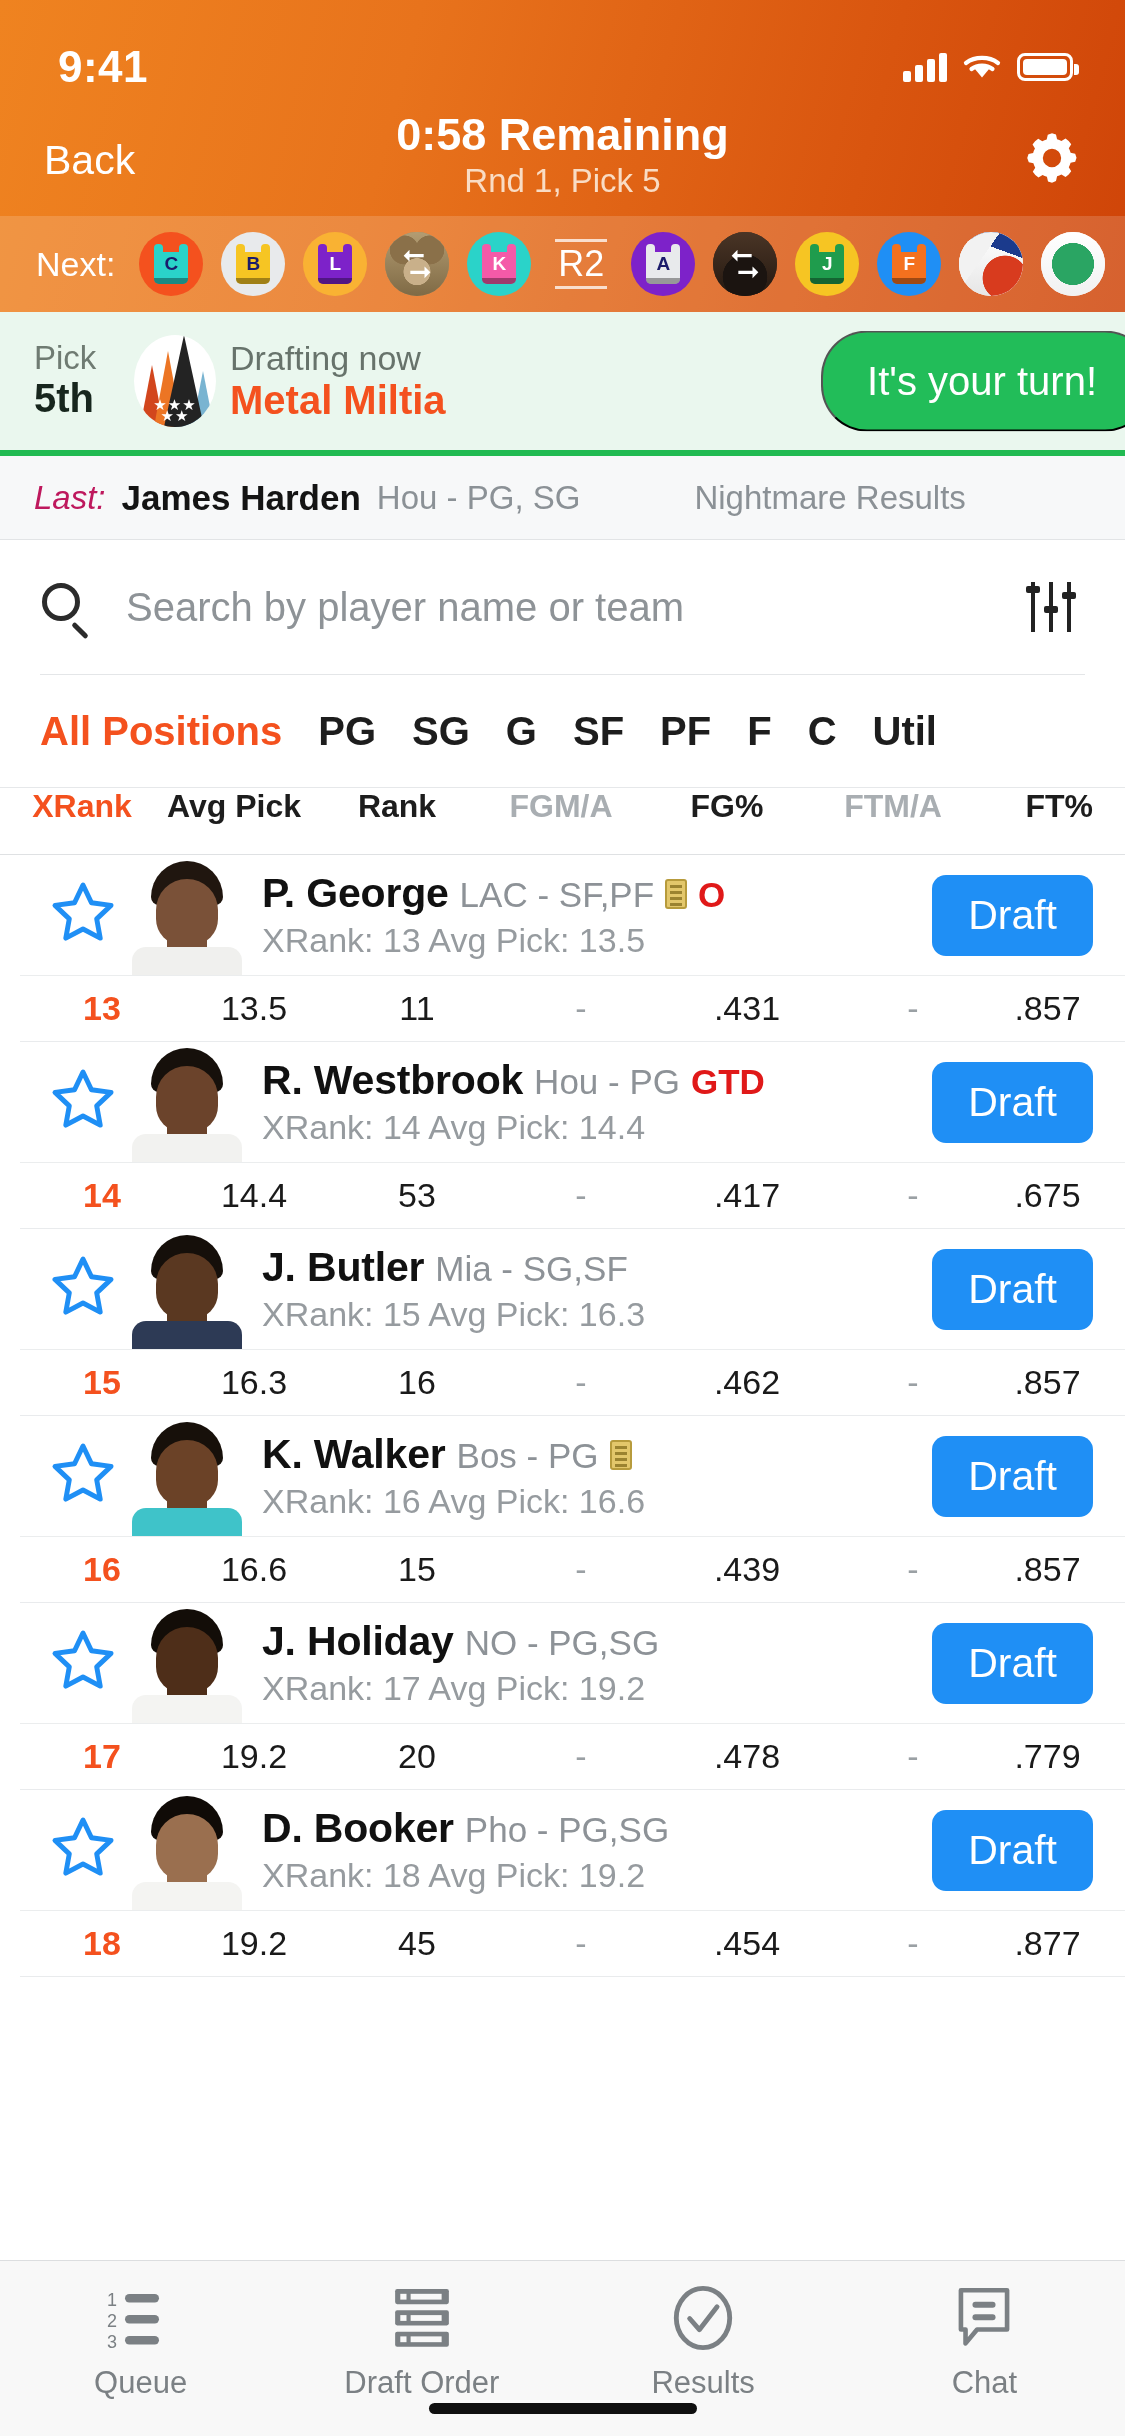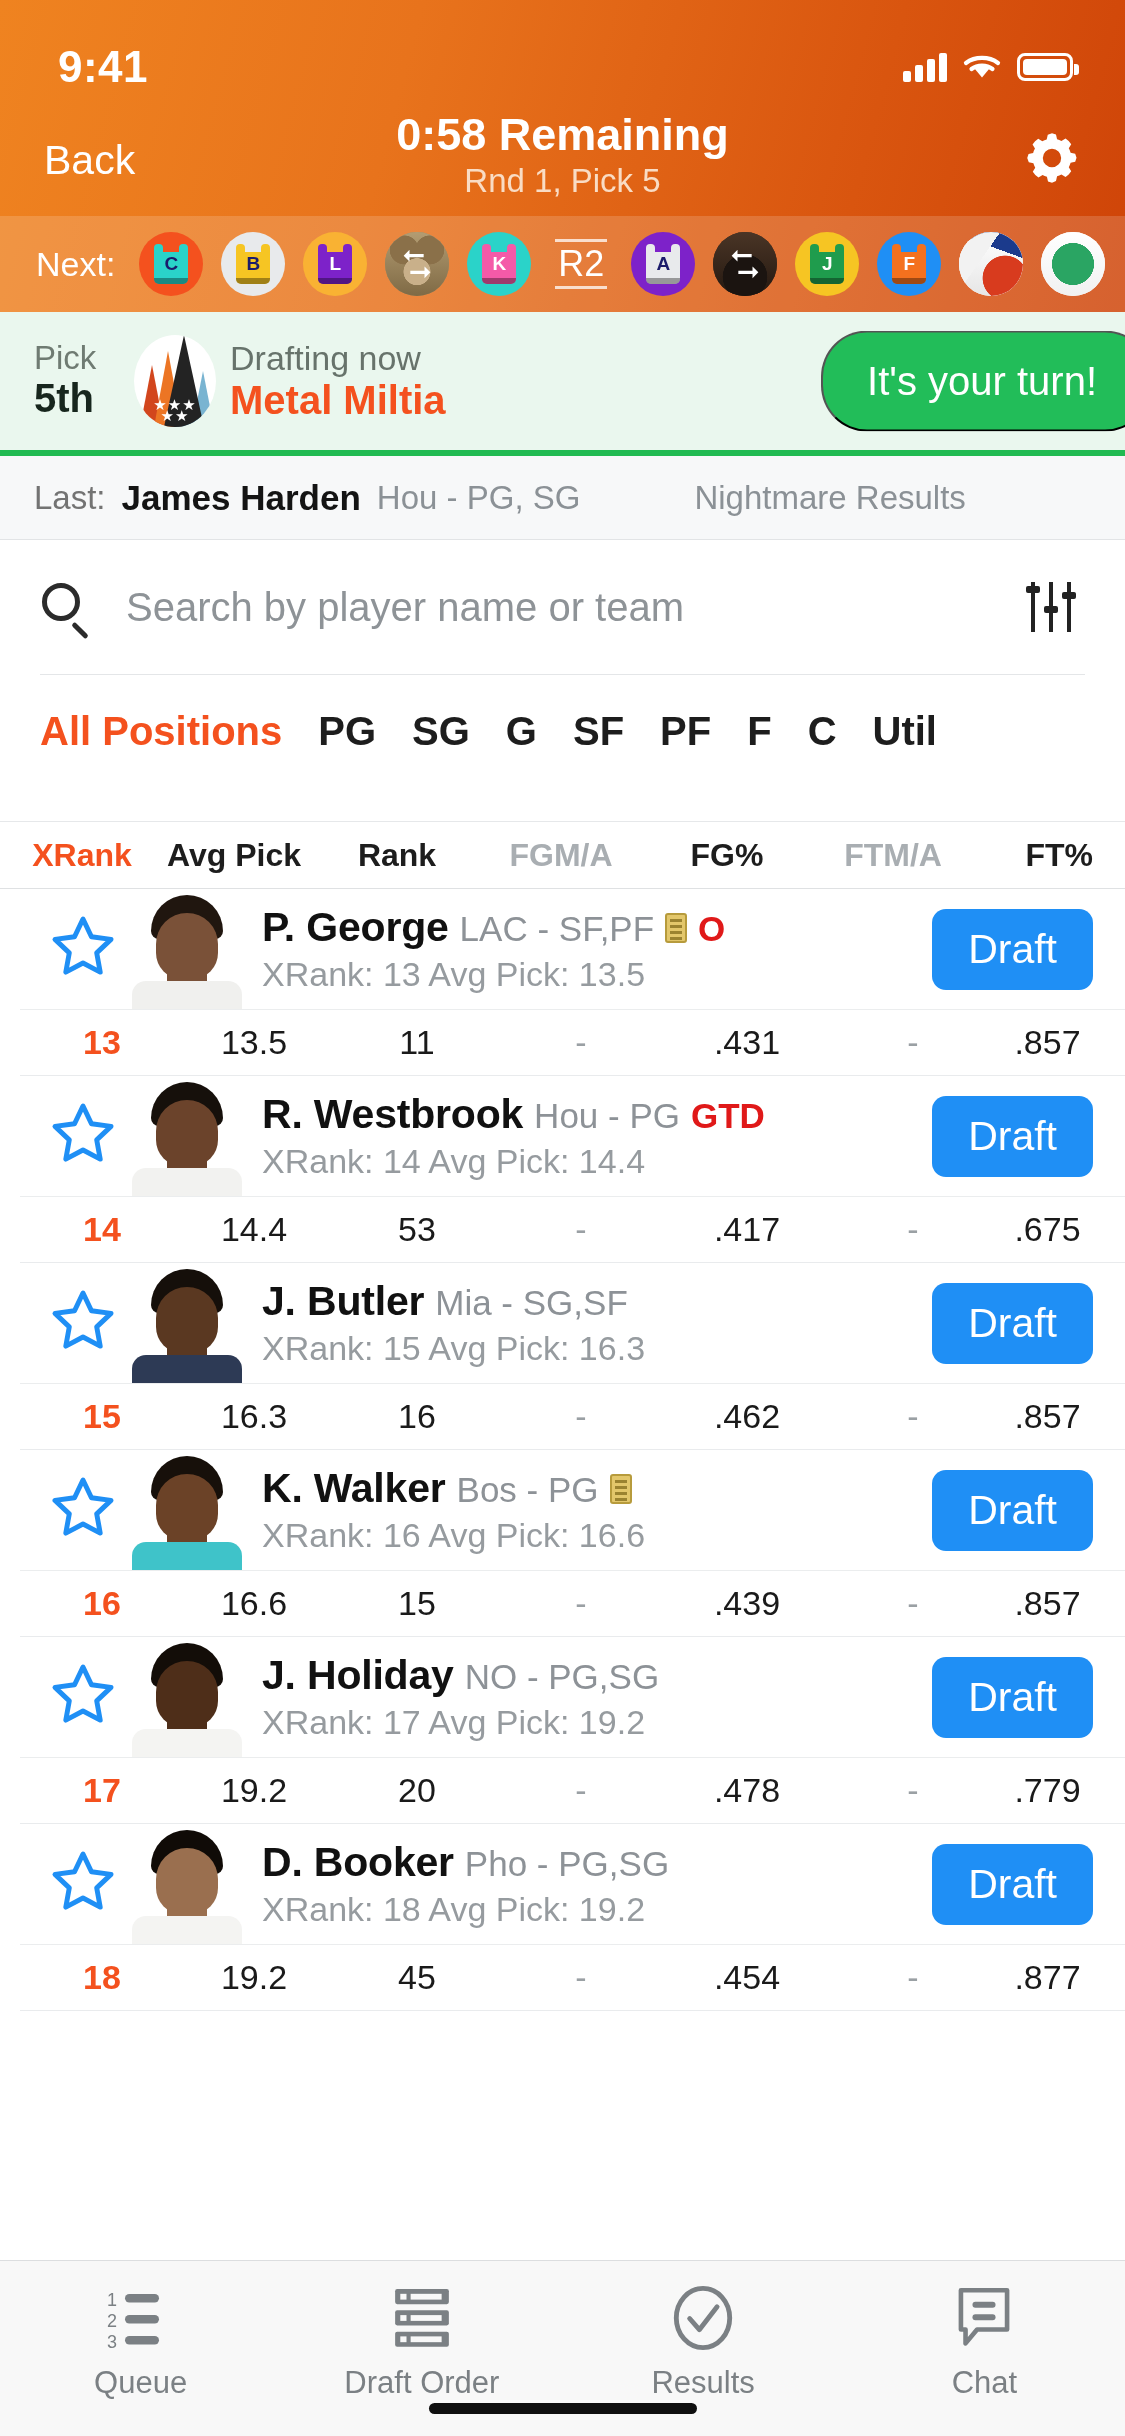--- a/index.html
+++ b/index.html
@@ -116,21 +116,21 @@
     position: absolute; right: -26px; top: 50%; transform: translateY(-50%);
     background: #22bd59; color: #fff; font-size: 40px; font-weight: 500;
     padding: 26px 52px 26px 44px; border-radius: 46px; white-space: nowrap;
   }
 
   
   .lastbar {
     background: #f7f8f9; height: 84px; display: flex; align-items: center;
     padding-left: 34px; gap: 16px; border-bottom: 1px solid #e2e4e6;
   }
-  .last-k { font-size: 33px; color: #737373; }
+  .last-k { font-size: 33px; color: #be185d; font-style: italic; }
   .last-name { font-size: 35px; color: #141414; font-weight: 700; }
   .last-team { font-size: 33px; color: #8b9196; }
   .last-note { font-size: 33px; color: #8b9196; margin-left: 98px; }
 
   
   .searchrow { height: 134px; display: flex; align-items: center; padding: 0 46px 0 40px; background:#fff; }
   .search-ico { width: 52px; height: 52px; position: relative; flex: 0 0 auto; }
   .search-ico .c{position:absolute;left:2px;top:2px;width:38px;height:38px;border:5px solid #2b2b2b;border-radius:50%;}
   .search-ico .h{position:absolute;right:2px;bottom:0px;width:20px;height:5px;background:#2b2b2b;border-radius:3px;transform:rotate(45deg);}
   .search-input {
@@ -148,22 +148,22 @@
   .srch-divider { height:1px; background:#e4e6e8; margin:0 40px; }
 
   
   .postabs { height: 112px; display: flex; align-items: center; padding: 0 40px; gap: 0; background:#fff;}
   .postab { font-size: 40px; color: #1d1d1d; font-weight: 700; flex: 0 0 auto; }
   .postab.active { color: #f4511e; }
   .postab + .postab { margin-left: 36px; }
 
   
   .stathead {
-    height: 68px; display: flex; align-items: center; background: #fff;
-    border-top: 1px solid #e6e8ea; border-bottom: 1px solid #dfe1e3; padding: 0 30px 0 18px; margin-top: 34px;
+    height: 68px; display: flex; background: #fff;
+    border-top: 1px solid #e6e8ea; border-bottom: 1px solid #dfe1e3; padding: 0 30px 0 18px;
   }
   .sh { font-size: 32px; font-weight: 700; color: #1d1d1d; text-align: center; }
   .sh.accent { color: #f4511e; }
   .sh.muted { color: #a9aeb2; }
   .c-xrank { flex: 0 0 128px; }
   .c-avg   { flex: 0 0 176px; }
   .c-rank  { flex: 0 0 150px; }
   .c-fgma  { flex: 0 0 178px; }
   .c-fgp   { flex: 0 0 154px; }
   .c-ftma  { flex: 0 0 178px; }

